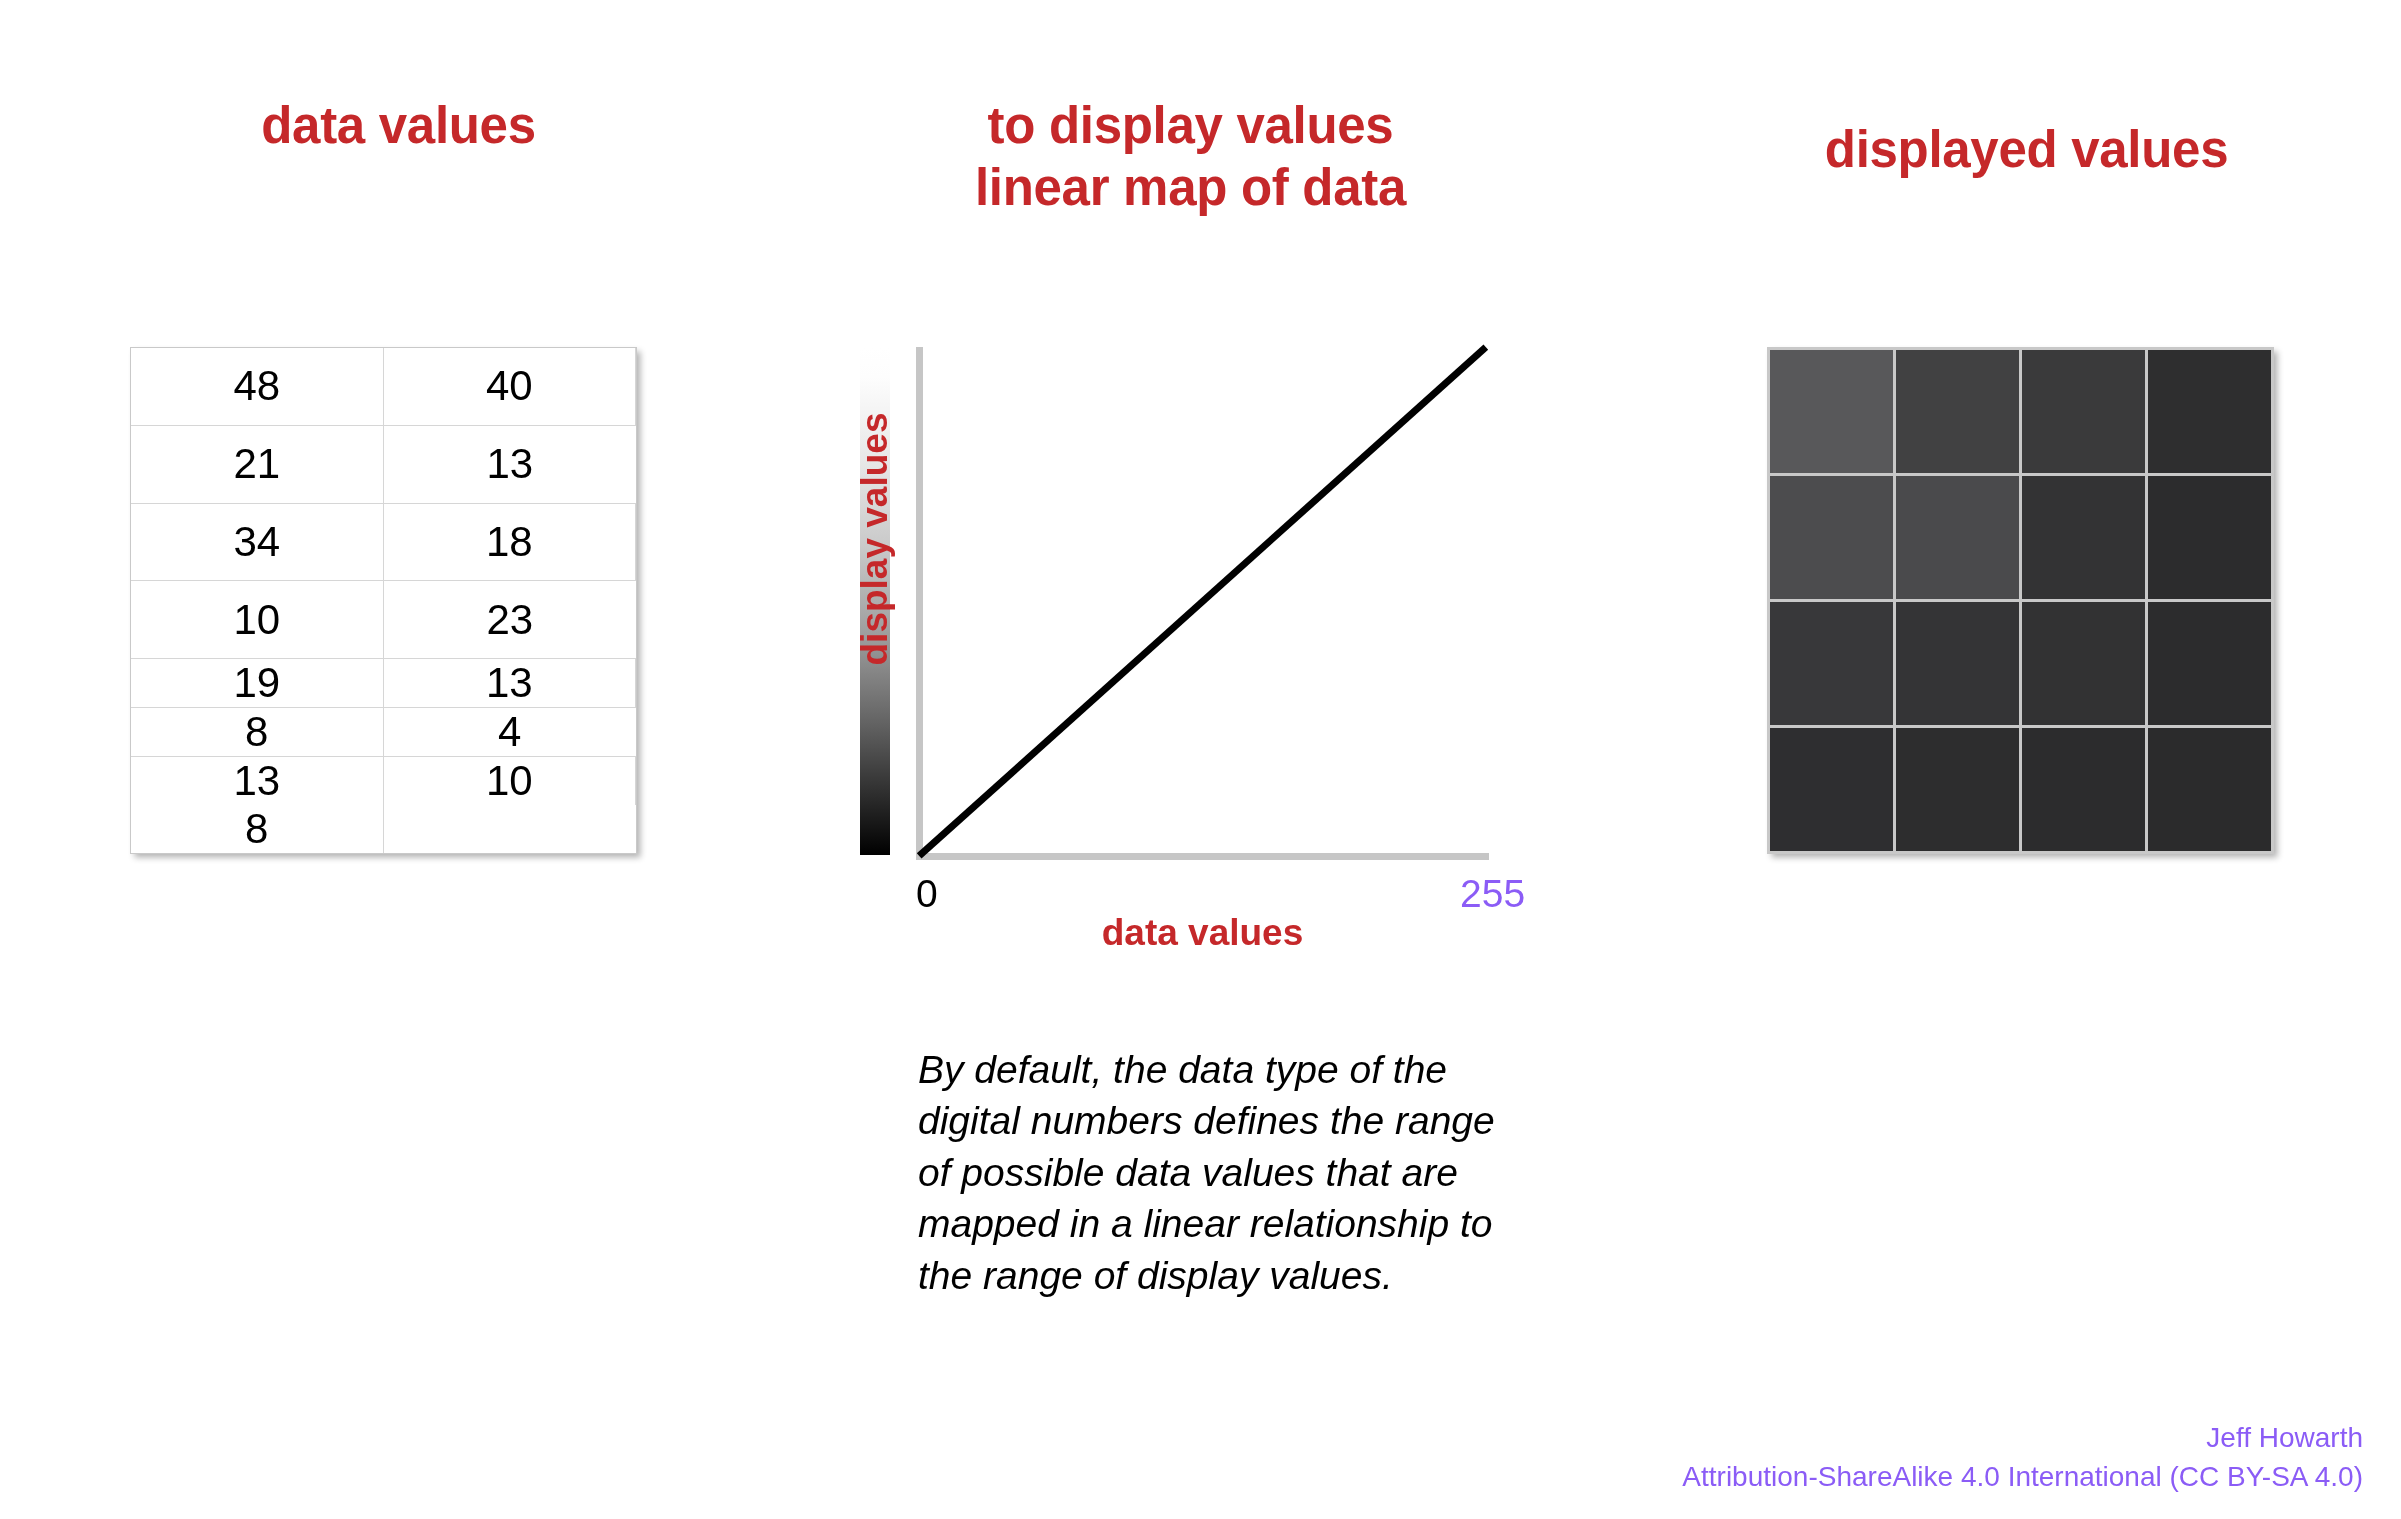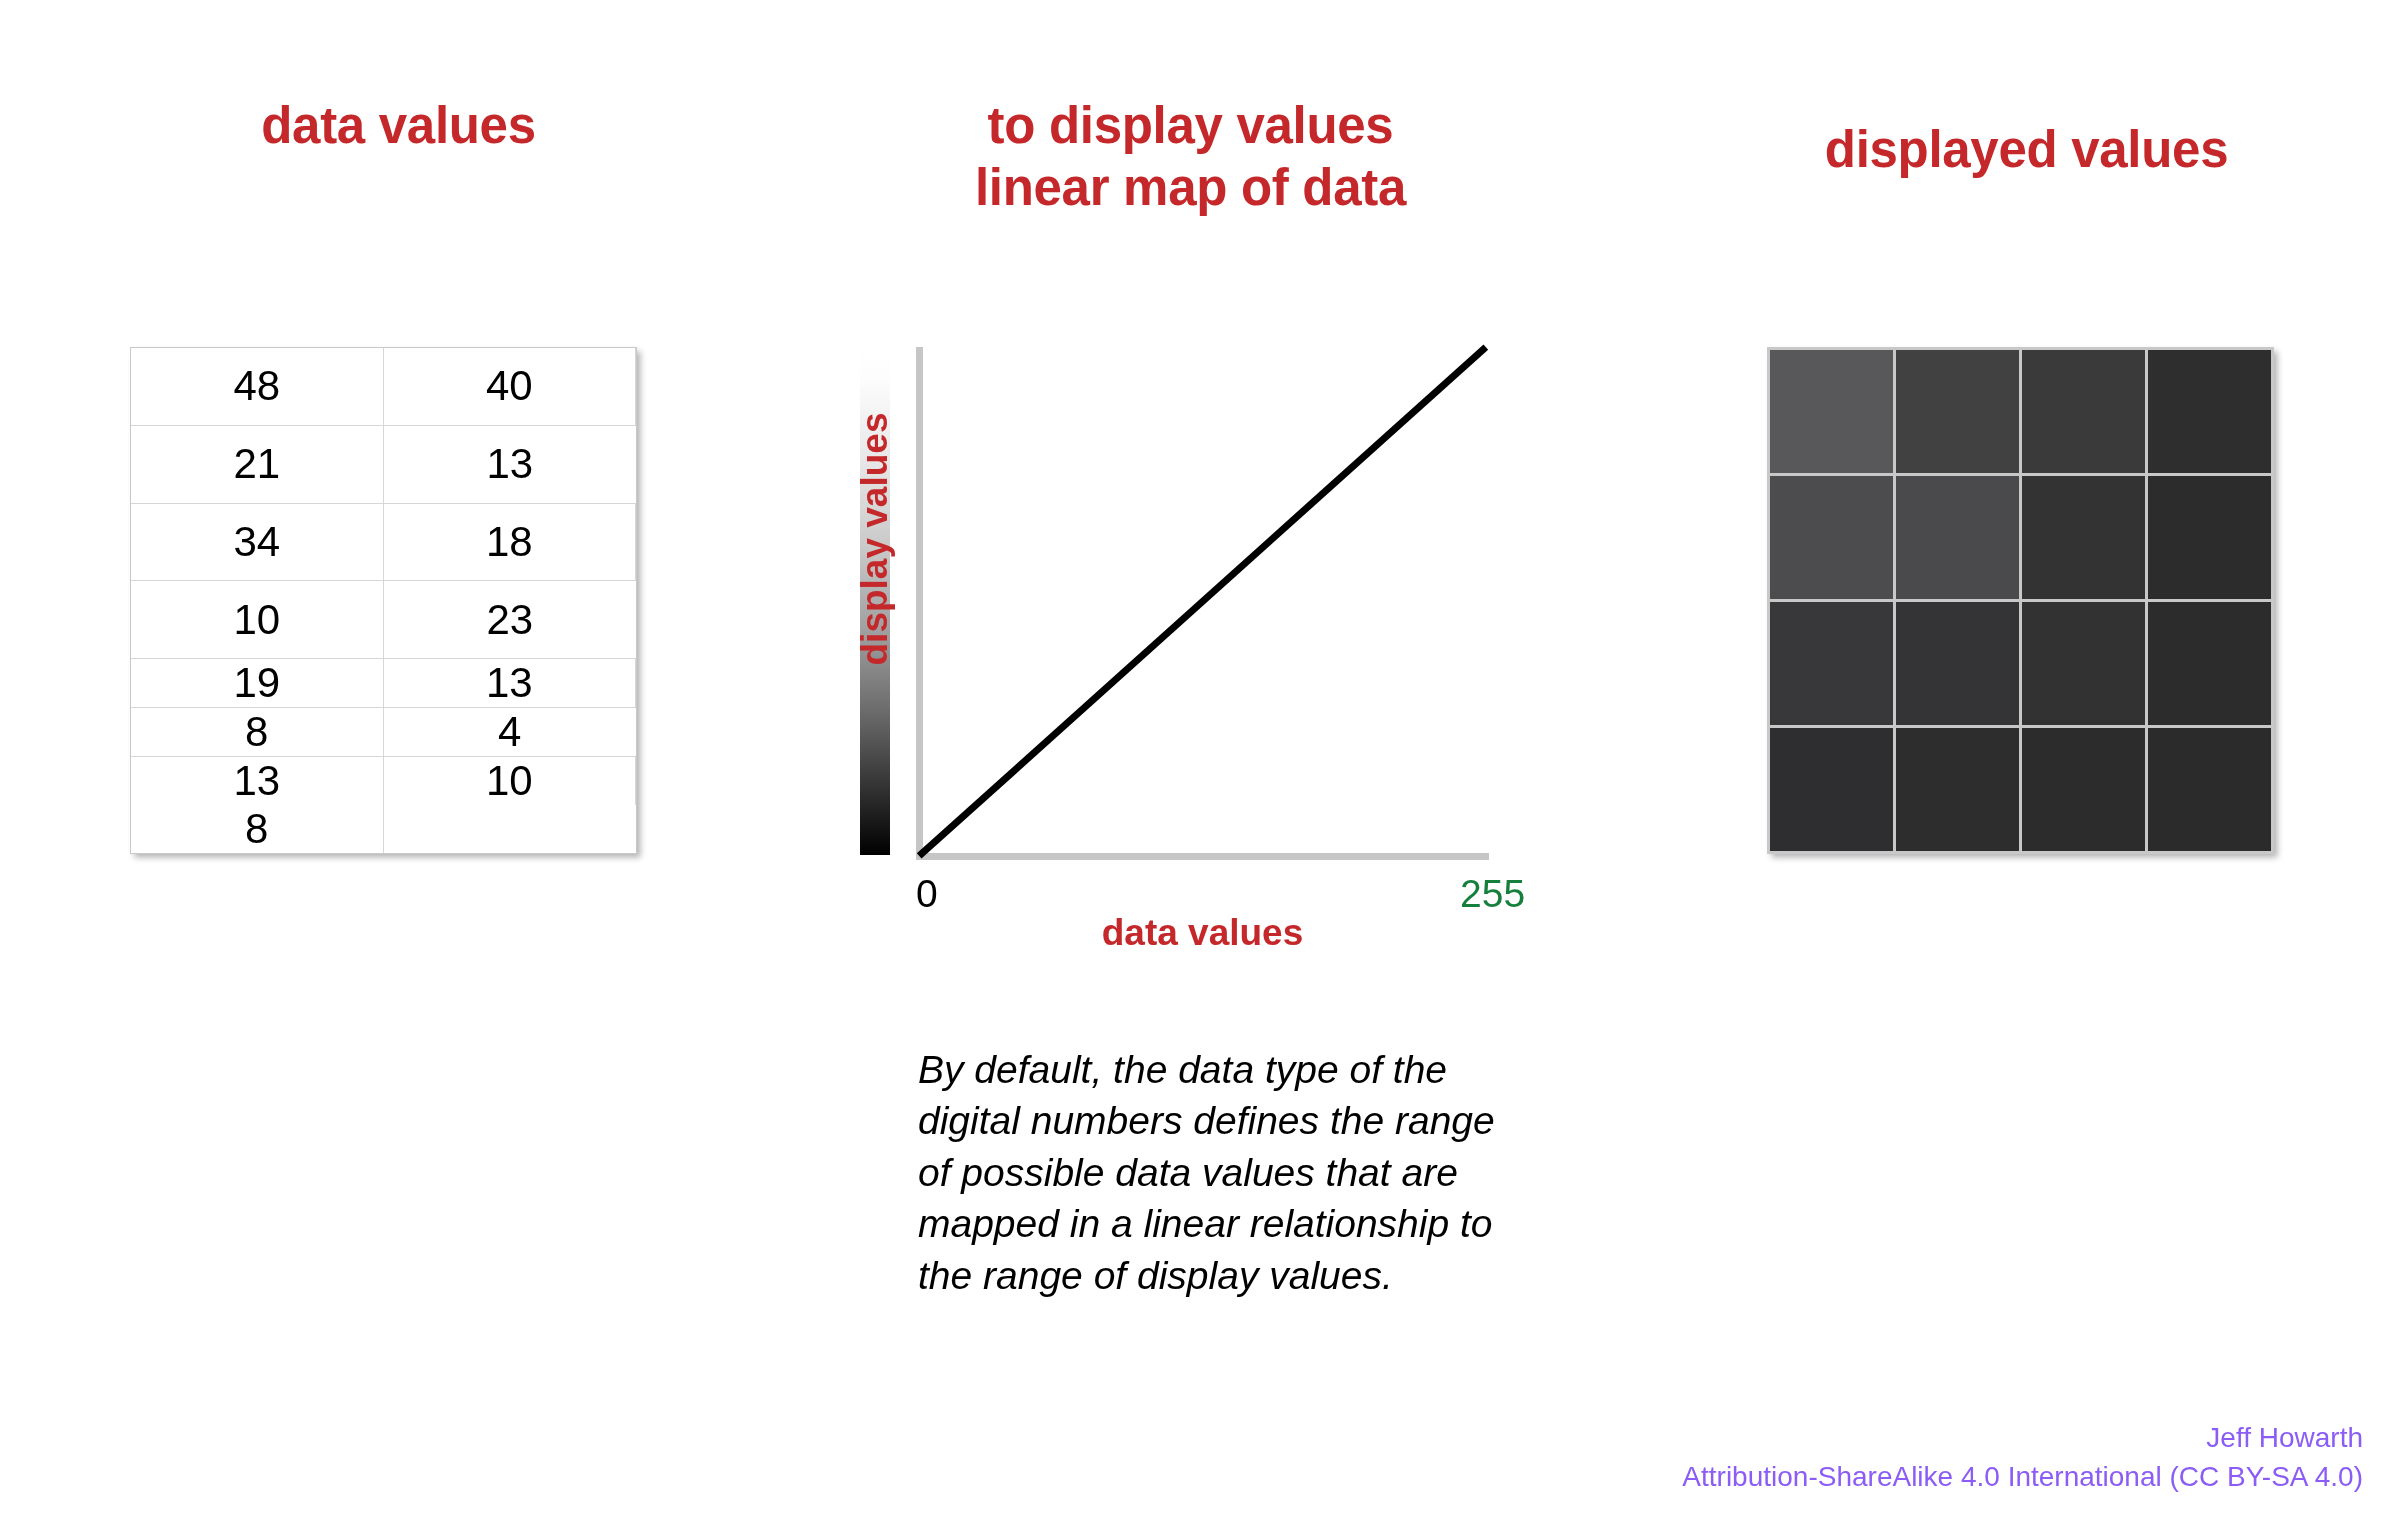--- a/index.html
+++ b/index.html
@@ -115,21 +115,21 @@
     left: 137px;
     top: 543px;
     font-size: 39px;
     color: #000000;
   }
   #x-tick-max {
     position: absolute;
     left: 681px;
     top: 543px;
     font-size: 39px;
-    color: #15803d;
+    color: #8b5cf6;
     text-align: left;
     white-space: nowrap;
   }
   #x-axis-label {
     position: absolute;
     left: 137px;
     top: 583px;
     width: 573px;
     text-align: center;
     color: #c5282a;

